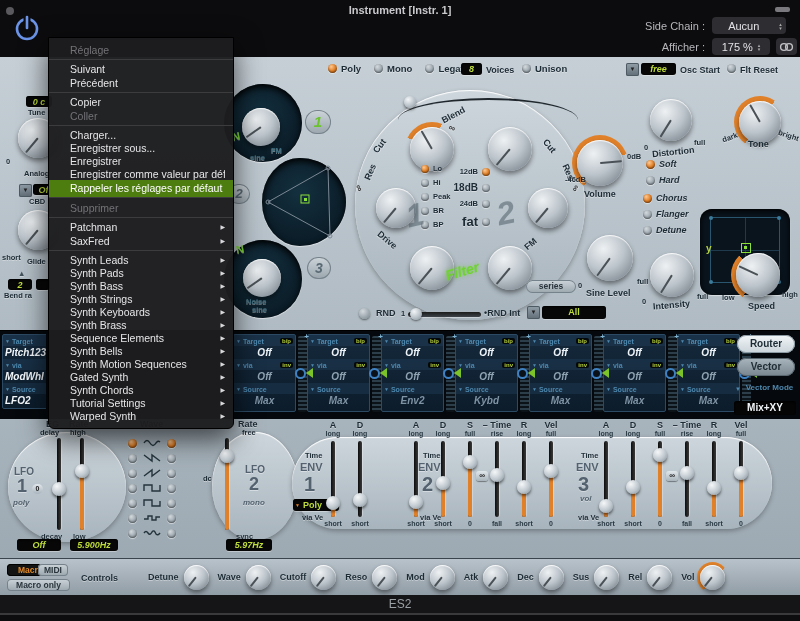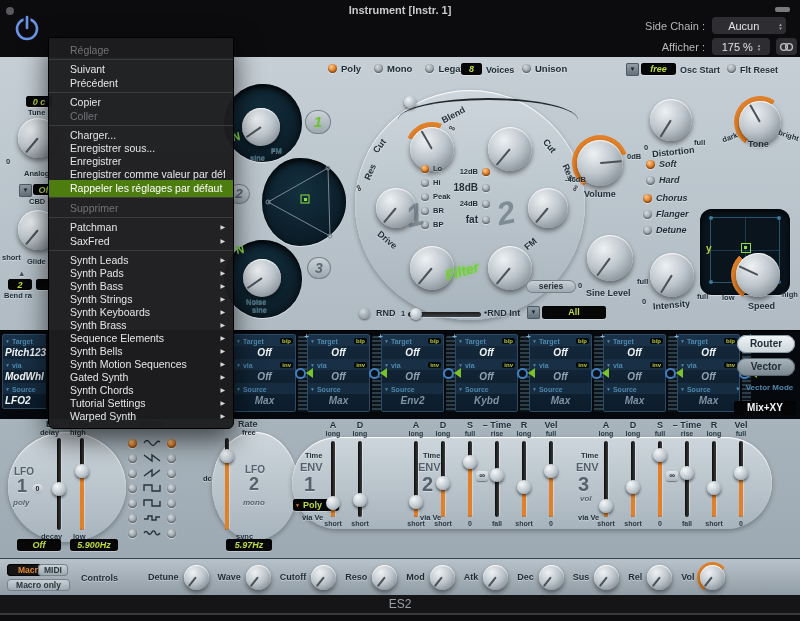--- a/index.html
+++ b/index.html
@@ -339,21 +339,21 @@
           <b style="font-size:10px;">18dB</b>
         </div>
 
         <div class="ledrow" style="flex-direction:row-reverse;width:44px;justify-content:flex-start;">
           <span class="led" style="width:8px;height:8px;"></span>
           <b style="font-size:7.5px;">24dB</b>
         </div>
 
         <div class="ledrow" style="flex-direction:row-reverse;width:44px;justify-content:flex-start;">
           <span class="led" style="width:8px;height:8px;"></span>
-          <b style="font-size:10px;">fat</b>
+          <b style="font-size:13px;">fat</b>
         </div>
 
     </div>
     <b class="abs" style="left:406px;top:140px;font-size:32px;font-style:italic;color:rgba(70,85,95,.5);transform:rotate(-12deg);">1</b>
     <b class="abs" style="left:497px;top:138px;font-size:32px;font-style:italic;color:rgba(70,85,95,.5);transform:rotate(-12deg);">2</b>
     <b class="abs" style="left:445px;top:206px;font-size:14px;font-style:italic;color:#6ed32f;transform:rotate(-16deg);text-shadow:0 0 4px rgba(110,211,47,.7);">Filter</b>
     <div class="pill" style="left:526px;top:223px;width:50px;height:13px;border-radius:7px;line-height:13px;">series</div>
 
     <div class="knob-unit" style="left:577px;top:83px;width:46px;height:46px;">
       <i class="arc" style="background:conic-gradient(from 215deg,#e0812a 60%,transparent 0);"></i>

